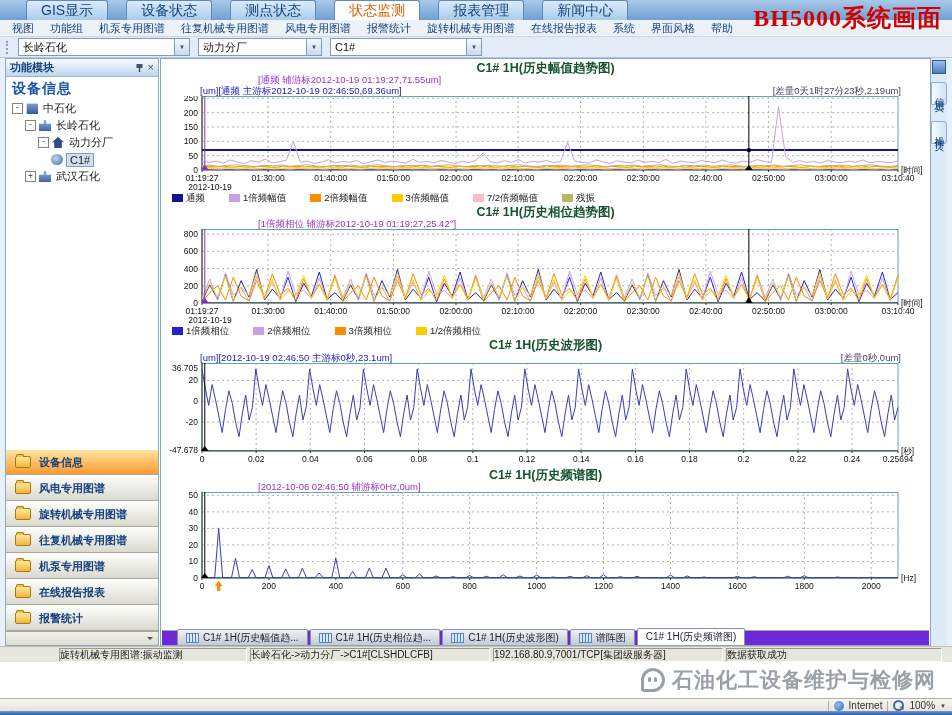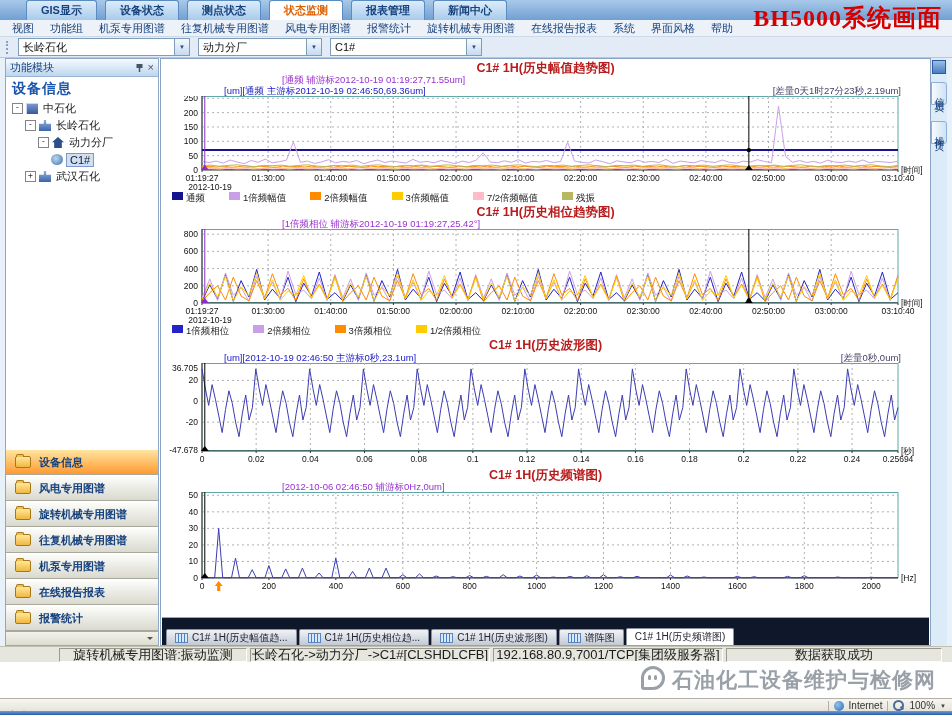--- a/index.html
+++ b/index.html
@@ -4,23 +4,23 @@
 <style>
   html,body{margin:0;padding:0;background:#fff}
   #app{position:relative;width:952px;height:715px;background:#fff;overflow:hidden;
        font-family:"Liberation Sans",sans-serif;font-size:11px}
   .edge{position:absolute;top:58px;bottom:17px;width:5px;background:#e8f1fa}
   .edge-l{left:0}.edge-r{left:947px}
 
   
   #topTabs{position:absolute;left:0;top:0;right:0;height:20px;background:linear-gradient(#a9c9e9,#70a0d2);
            display:flex;align-items:flex-end;padding-left:26px;box-sizing:border-box}
-  .ttab{height:19px;line-height:19px;padding:0 14px;margin-right:8px;background:linear-gradient(#dcecfb,#a9cbeb);
-        border:1px solid #5a8cc0;border-bottom:none;border-radius:3px 3px 0 0;color:#16427e;font-weight:bold;
-        font-size:11px;cursor:default;white-space:nowrap}
+  .ttab{height:19px;line-height:19px;padding:0 14px;margin-right:18px;background:linear-gradient(#dcecfb,#a9cbeb);
+        border:1px solid #5a8cc0;border-bottom:none;border-radius:3px 3px 0 0;color:#16427e;font-weight:normal;
+        font-size:14px;cursor:default;white-space:nowrap}
   .ttab.active{background:#fff;color:#e06000}
 
   
   #menuBar{position:absolute;left:0;top:20px;right:0;height:17px;background:#edf2f9;border-bottom:1px solid #cdd8e8;
            display:flex;align-items:center;padding-left:4px;box-sizing:border-box}
   .mitem{padding:0 8px;color:#16427e;white-space:nowrap;cursor:default}
 
   #brand{position:absolute;top:2px;right:10px;z-index:9;font-family:"Liberation Serif",serif;
          font-size:24px;font-weight:bold;color:#d40000;letter-spacing:1px}
 
@@ -32,21 +32,21 @@
   .combo .cv{padding:0 4px;white-space:nowrap;overflow:hidden;color:#111}
   .combo .arr{margin-left:auto;width:14px;height:16px;background:linear-gradient(#f4f9ff,#c6daf0);
               border-left:1px solid #7f9db9;font-size:6px;line-height:16px;text-align:center;color:#2a4a7a}
   .c1{width:170px}.c2{width:122px}.c3{width:150px}
 
   
   #sidebar{position:absolute;left:5px;top:58px;width:154px;bottom:69px;background:#fff;border:1px solid #90a8c8;
            box-sizing:border-box;display:flex;flex-direction:column}
   .sb-head{height:17px;flex:none;background:linear-gradient(#f6faff,#bed6ee);border-bottom:1px solid #9ab4d4;
            display:flex;align-items:center;padding:0 4px}
-  .sb-title{font-weight:normal;color:#16427e}
+  .sb-title{font-weight:bold;color:#16427e}
   .sb-icons{margin-left:auto;display:flex;gap:4px;align-items:center;color:#456}
   .sb-x{font-size:11px;line-height:11px;cursor:default}
   .sb-section{flex:none;font-size:14px;font-weight:bold;color:#1a56b0;padding:3px 6px 2px;letter-spacing:1px}
   #tree{flex:1;overflow:hidden;padding-left:4px}
   .trow{display:flex;align-items:center;height:17px;color:#1a1a1a;white-space:nowrap;cursor:default}
   .exp{width:9px;height:9px;flex:none;border:1px solid #848484;background:#fff;font-size:8px;line-height:7px;
        text-align:center;color:#333;margin-right:3px;font-family:"DejaVu Sans Mono",monospace}
   .ico{width:12px;height:11px;display:inline-block;margin-right:3px;flex:none}
   .ico-org{background:linear-gradient(180deg,#7f9fd0,#36589c);box-shadow:inset 1px 1px 0 #c8d8f0}
   .ico-factory{background:linear-gradient(180deg,#8fb0e0,#3c64a8);
@@ -63,54 +63,54 @@
         border-radius:2px;margin-right:8px;position:relative}
   .fold::before{content:"";position:absolute;top:-3px;left:0;width:6px;height:2px;background:#f0c050;
         border:1px solid #a87818;border-bottom:none;border-radius:2px 2px 0 0}
   .sb-foot{height:13px;flex:none;border-top:1px solid #a8a89c;background:linear-gradient(#f2f2ea,#dcdcd0);position:relative}
   .chev{position:absolute;right:5px;top:5px;width:0;height:0;border:3px solid transparent;border-top-color:#555}
 
   
   #main{position:absolute;left:160px;top:58px;width:771px;bottom:69px;background:#fff;border:1px solid #8aa4c6;box-sizing:border-box}
   #charts{position:absolute;left:1px;right:1px;top:1px;bottom:19px;overflow:hidden;padding-top:1px}
   .chart-block{margin-bottom:2px}
-  .c-title{text-align:center;height:14px;line-height:14px;font-size:12.5px;font-weight:bold;color:#b91c1c}
-  .c-aux{height:10px;line-height:10px;font-size:9.5px;color:#9a30d0;margin-left:120px;white-space:nowrap}
+  .c-title{text-align:center;height:14px;line-height:14px;font-size:12.5px;font-weight:bold;color:#14532d}
+  .c-aux{height:10px;line-height:10px;font-size:9.5px;color:#9a30d0;margin-left:96px;white-space:nowrap}
   .c-mainrow{height:11px;line-height:11px;font-size:9.5px;display:flex;white-space:nowrap}
-  .c-main{color:#2020c8;margin-left:62px}
+  .c-main{color:#2020c8;margin-left:38px}
   .c-delta{margin-left:auto;margin-right:28px;color:#474067}
   svg{display:block;font-family:"Liberation Sans",sans-serif}
   .legend{display:flex;gap:24px;height:11px;line-height:11px;font-size:9.5px;padding-left:10px;color:#222}
-  .lg-item{display:flex;align-items:flex-start}
+  .lg-item{display:flex;align-items:center}
   .lg-sq{width:11px;height:8px;display:inline-block;margin-right:3px}
-  #btabs{position:absolute;left:1px;right:1px;bottom:0;height:28px;background:#0f172a;border-top:1px solid #9aa6b8;
-         display:flex;align-items:flex-end;gap:2px;padding-left:4px;box-sizing:border-box}
+  #btabs{position:absolute;left:1px;right:1px;bottom:0;height:15px;background:#6d28d9;border-top:1px solid #9aa6b8;
+         display:flex;align-items:flex-end;gap:2px;padding-left:15px;box-sizing:border-box}
   .btab{height:15px;display:flex;align-items:center;padding:0 8px;background:linear-gradient(#f0f2f5,#c4c9d4);
         border:1px solid #8a92a2;border-bottom:none;border-radius:2px 2px 0 0;font-size:10px;color:#223;cursor:default;white-space:nowrap}
   .btab.active{background:#fff;height:16px}
   .btab-ico{width:11px;height:8px;margin-right:4px;border:1px solid #5a86c0;
             background:repeating-linear-gradient(90deg,#d8e8fc 0 2px,#4a7ec0 2px 3px)}
 
   
   #rightStrip{position:absolute;left:931px;width:16px;top:58px;bottom:69px;background:#dcebf8}
   .mini-btn{width:12px;height:12px;margin:2px auto 8px;background:linear-gradient(#9cc0ea,#4a7ec0);border:1px solid #2c5c9c}
   .vtab{writing-mode:vertical-rl;width:14px;padding:6px 0;margin:0 auto 16px;background:linear-gradient(90deg,#f6fbff,#cfe2f4);
         border:1px solid #8cb0d8;border-radius:0 3px 3px 0;font-size:10px;color:#16427e;letter-spacing:3px;text-align:center;cursor:default}
 
   
   #statusBar{position:absolute;left:0;right:0;top:646px;height:16px;background:#e6e6de;border-top:1px solid #c0c0b4;
              display:flex;align-items:center;gap:3px;box-sizing:border-box}
   .spacer{width:56px;flex:none}
-  .scell{height:12px;line-height:12px;font-size:13px;text-align:center;color:#1a1a1a;flex:none;
+  .scell{height:12px;line-height:12px;font-size:10px;color:#1a1a1a;flex:none;
          border:1px solid;border-color:#9a9a8e #fff #fff #9a9a8e;overflow:hidden;white-space:nowrap}
   .sc0{width:186px}.sc1{width:238px}.sc2{width:228px}.sc3{width:214px}
 
   
   #wmRow{position:absolute;left:0;right:0;top:662px;height:36px;background:#fff}
-  .wm{position:absolute;right:16px;top:4px;display:flex;gap:7px}
+  .wm{position:absolute;right:16px;top:4px;display:flex;align-items:center;gap:7px}
   .wm-logo{width:24px;height:24px;box-sizing:border-box;border:3px solid #9aa0a8;border-radius:50% 50% 50% 10%;position:relative}
   .wm-logo::before{content:"";position:absolute;left:4px;top:6px;width:3px;height:5px;background:#9aa0a8;border-radius:2px}
   .wm-logo::after{content:"";position:absolute;left:10px;top:6px;width:3px;height:5px;background:#9aa0a8;border-radius:2px}
   .wm-text{font-size:21px;font-weight:bold;color:#9aa0a8;letter-spacing:1px}
 
   
   #browserBar{position:absolute;left:0;right:0;top:698px;height:13px;background:linear-gradient(#f7f6f2,#e5e2d8);
               border-top:1px solid #b4b0a4;font-size:10px;color:#333}
   .bb-status{position:absolute;left:8px;top:10px}
   .bb-right{position:absolute;right:6px;top:0;height:13px;display:flex;align-items:center;gap:5px}

